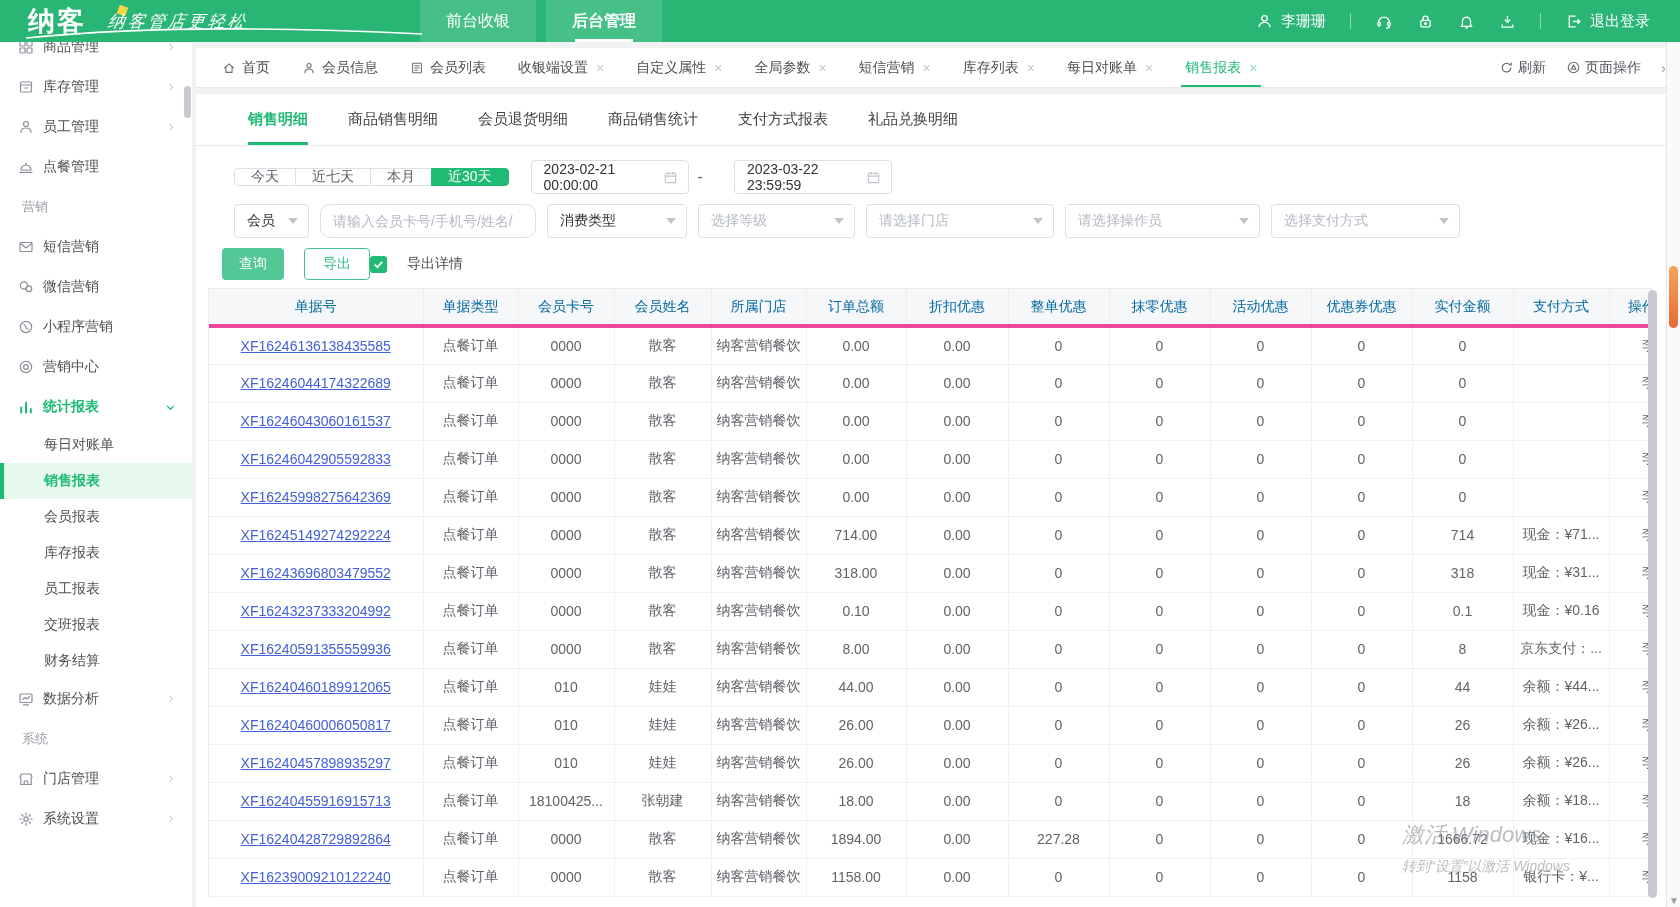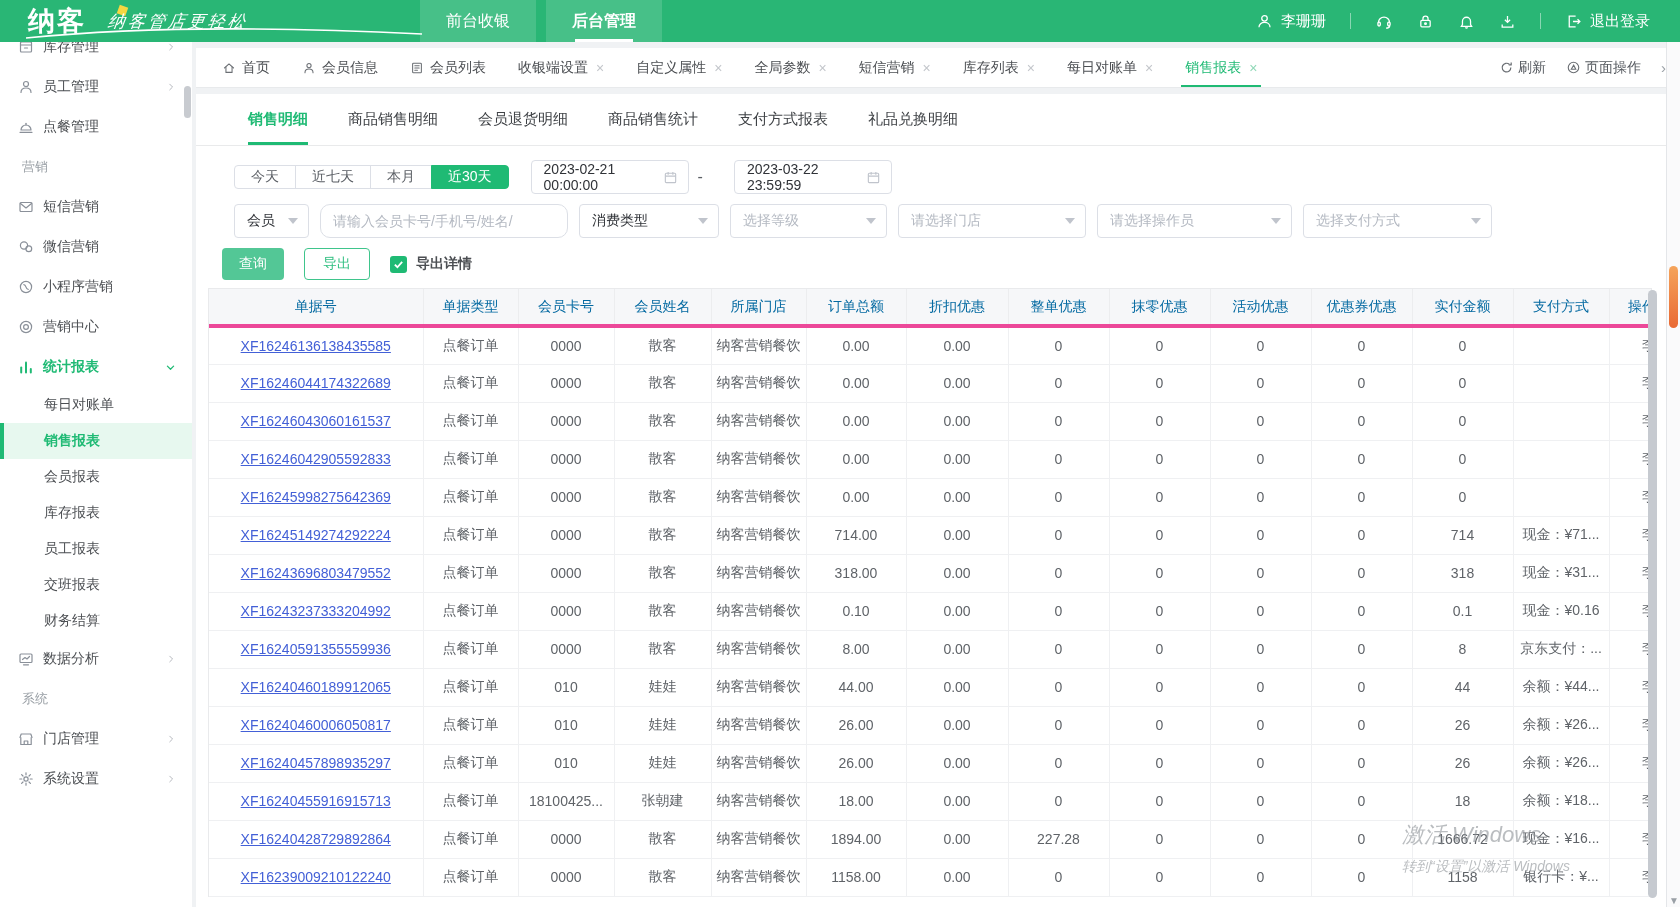--- a/index.html
+++ b/index.html
@@ -53,40 +53,40 @@
   .tbbtn{display:flex;align-items:center;gap:4px;cursor:pointer;}
   .tbchev{color:#9aa0a6;font-size:15px;cursor:pointer;}
 
   
   .panel{position:relative;margin-top:6px;background:#fff;flex:1;overflow:hidden;}
   .subtabs{height:52px;display:flex;align-items:stretch;padding-left:52px;border-bottom:1px solid #e9eaeb;}
   .subtab{display:flex;align-items:center;margin-right:40px;font-size:15px;color:#3f4246;cursor:pointer;border-bottom:3px solid transparent;padding-top:3px;}
   .subtab.active{color:#1FBA74;border-bottom-color:#1FBA74;font-weight:bold;}
 
   .quickrow{margin:14px 0 0 38px;display:flex;align-items:center;height:34px;}
-  .qbtn{height:24px;padding:0 16px;display:flex;align-items:center;border:1px solid #DCDFE6;background:#fff;color:#5a5e64;font-size:14px;cursor:pointer;margin-left:-1px;}
+  .qbtn{height:18px;padding:0 16px;display:flex;align-items:center;border:1px solid #DCDFE6;background:#fff;color:#5a5e64;font-size:14px;cursor:pointer;margin-left:-1px;}
   .qbtn:first-child{border-radius:4px 0 0 4px;margin-left:0;}
   .qbtn:nth-child(4){border-radius:0 4px 4px 0;}
   .qbtn.active{background:#1FBA74;border-color:#1FBA74;color:#fff;}
   .datebox{margin-left:22px;width:158px;height:34px;border:1px solid #DCDFE6;border-radius:4px;display:flex;align-items:center;padding:0 10px 0 12px;color:#303338;font-size:14px;background:#fff;cursor:pointer;}
   .datebox .icn{margin-left:auto;color:#c0c4cc;}
   .datesep{margin:0 9px;color:#5a5e64;}
 
   .filterrow{margin:10px 0 0 38px;display:flex;align-items:center;height:34px;}
   .fsel{height:34px;border:1px solid #DCDFE6;border-radius:4px;background:#fff;display:flex;align-items:center;padding:0 10px 0 12px;font-size:14px;cursor:pointer;margin-right:11px;}
   .fsel .val{color:#303338;}
   .fsel .ph{color:#b4b9c2;}
   .caret{margin-left:auto;width:0;height:0;border-left:5px solid transparent;border-right:5px solid transparent;border-top:6px solid #c0c4cc;}
-  .ftext{height:34px;width:248px;border:1px solid #DCDFE6;border-radius:10px;background:#fff;padding:0 12px;font-size:14px;color:#0f172a;margin-right:11px;outline:none;}
+  .ftext{height:34px;width:216px;border:1px solid #DCDFE6;border-radius:10px;background:#fff;padding:0 12px;font-size:14px;color:#0f172a;margin-right:11px;outline:none;}
   .ftext::placeholder{color:#b4b9c2;}
 
   .btnrow{margin:10px 0 0 26px;display:flex;align-items:center;height:32px;}
   .btn-query{width:62px;height:32px;border:none;border-radius:4px;background:#53C796;color:#fff;font-size:14px;cursor:pointer;}
   .btn-export{margin-left:20px;width:66px;height:32px;border:1px solid #3FC58C;border-radius:4px;background:#fff;color:#2FBF80;font-size:14px;cursor:pointer;}
-  .chkwrap{margin-left:20px;display:flex;align-items:center;gap:9px;cursor:pointer;font-weight:bold;}
+  .chkwrap{display:flex;align-items:center;gap:20px;cursor:pointer;}
   .chk{width:17px;height:17px;border-radius:3px;background:#1FBA74;display:flex;align-items:center;justify-content:center;}
   .chklabel{font-size:14px;color:#4c4f53;}
 
   
   .tablewrap{margin:8px 0 0 12px;width:1444px;overflow:hidden;border:1px solid #E9EAEC;border-bottom:none;}
   table.grid{border-collapse:collapse;table-layout:fixed;width:1480px;}
   .grid th{height:37px;background:#F6F7F9;color:#0369a1;font-weight:normal;font-size:14px;border-right:1px solid #ECEDEF;border-bottom:4px solid #ec4899;white-space:nowrap;overflow:hidden;}
   .grid td{height:38px;text-align:center;font-size:14px;color:#5f6368;border-right:1px solid #EFF0F2;border-bottom:1px solid #EFF0F2;white-space:nowrap;overflow:hidden;background:#fff;}
   .grid a.ordlink{color:#4360D7;text-decoration:underline;cursor:pointer;}
 
@@ -173,20 +173,36 @@
           </span>
         <span>退出登录</span>
       </div>
     </div>
   </header>
 
   <div class="layout">
 
     <aside class="sidebar">
       <div class="menu" id="menu">
+          <div class="mitem" style="margin-top: -15px;">
+            <span class="icn">
+              <svg width="16" height="16" viewBox="0 0 16 16" fill="none" stroke="currentColor" stroke-width="1.2" stroke-linecap="round" stroke-linejoin="round">
+                <rect x="2" y="2" width="5" height="5" rx="0.8"></rect>
+                <rect x="9" y="2" width="5" height="5" rx="0.8"></rect>
+                <rect x="2" y="9" width="5" height="5" rx="0.8"></rect>
+                <rect x="9" y="9" width="5" height="5" rx="0.8"></rect>
+              </svg>
+            </span>
+            <span class="mlabel">商品管理</span>
+            <span class="icn arrow">
+              <svg width="10" height="10" viewBox="0 0 16 16" fill="none" stroke="#b6b9bf" stroke-width="1.6" stroke-linecap="round" stroke-linejoin="round">
+                <path d="M6 3.5 10.5 8 6 12.5"></path>
+              </svg>
+            </span>
+          </div>
           <div class="mitem">
             <span class="icn">
               <svg width="16" height="16" viewBox="0 0 16 16" fill="none" stroke="currentColor" stroke-width="1.2" stroke-linecap="round" stroke-linejoin="round">
                 <rect x="2.5" y="3" width="11" height="10" rx="1"></rect>
                 <path d="M2.5 6h11"></path>
                 <path d="M6.5 9h3"></path>
               </svg>
             </span>
             <span class="mlabel">库存管理</span>
             <span class="icn arrow">

